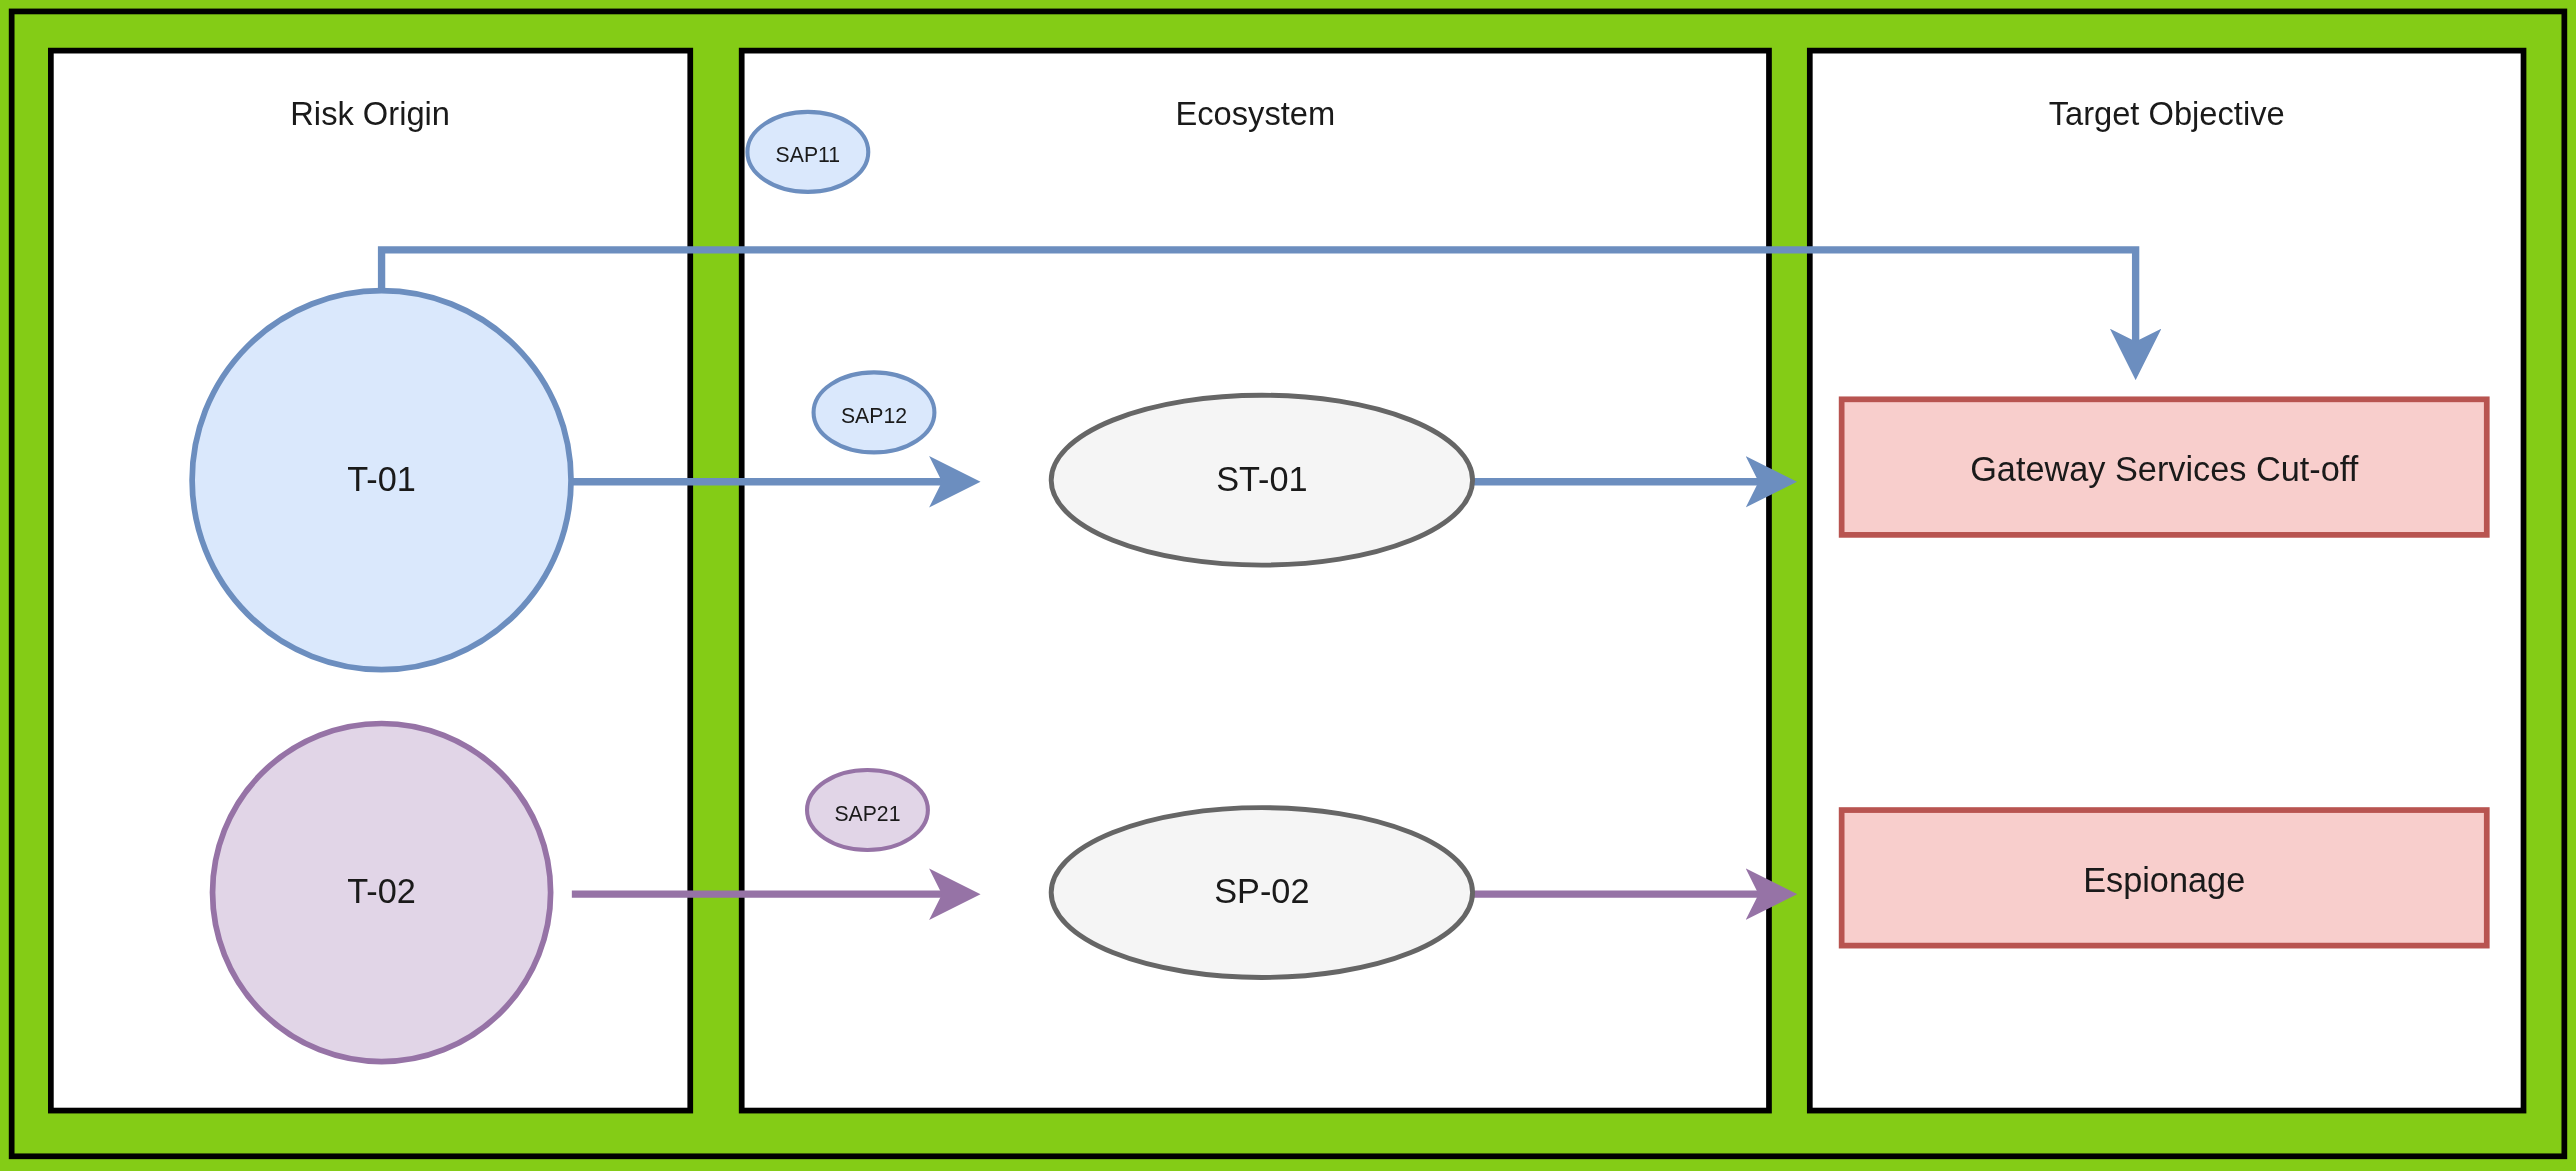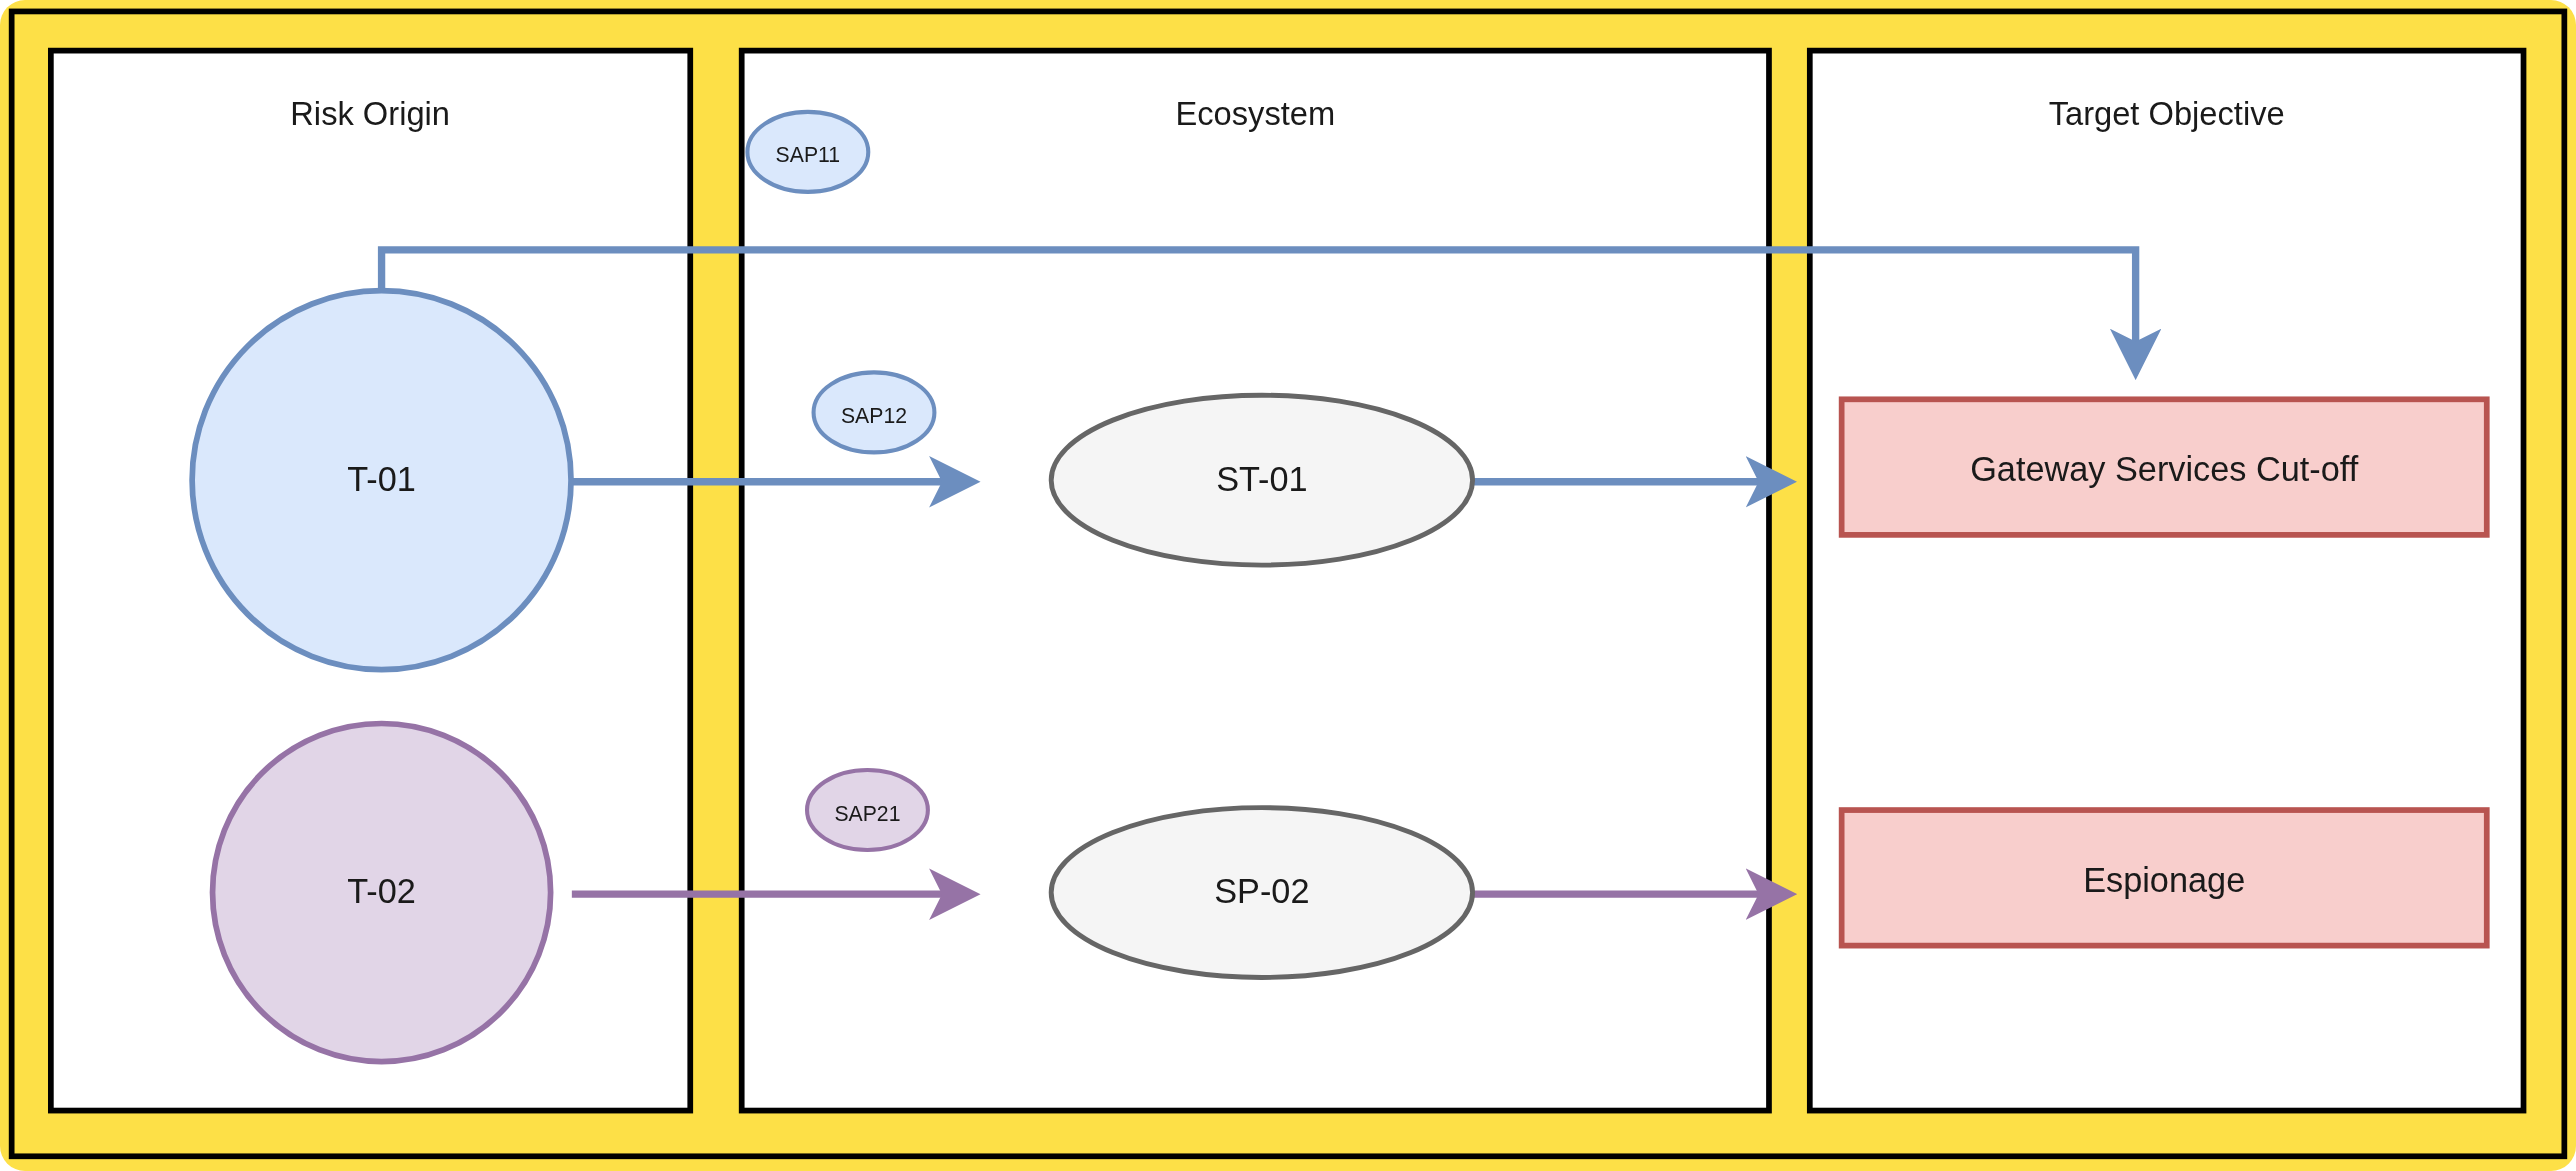--- a/index.html
+++ b/index.html
@@ -7,23 +7,22 @@
     padding: 0;
     background: #ffffff;
   }
   body {
     font-family: "Liberation Sans", sans-serif;
   }
   #stage {
     position: relative;
     width: 2576px;
     height: 1171px;
-    background: #fde047;
+    background: #84cc16;
     overflow: hidden;
-    border-radius: 25px;
   }
   svg#diagram {
     display: block;
     width: 2576px;
     height: 1171px;
   }
   .swimlane-title {
     font-family: "Liberation Sans", sans-serif;
     font-size: 40px;
     fill: #1a1a1a;

